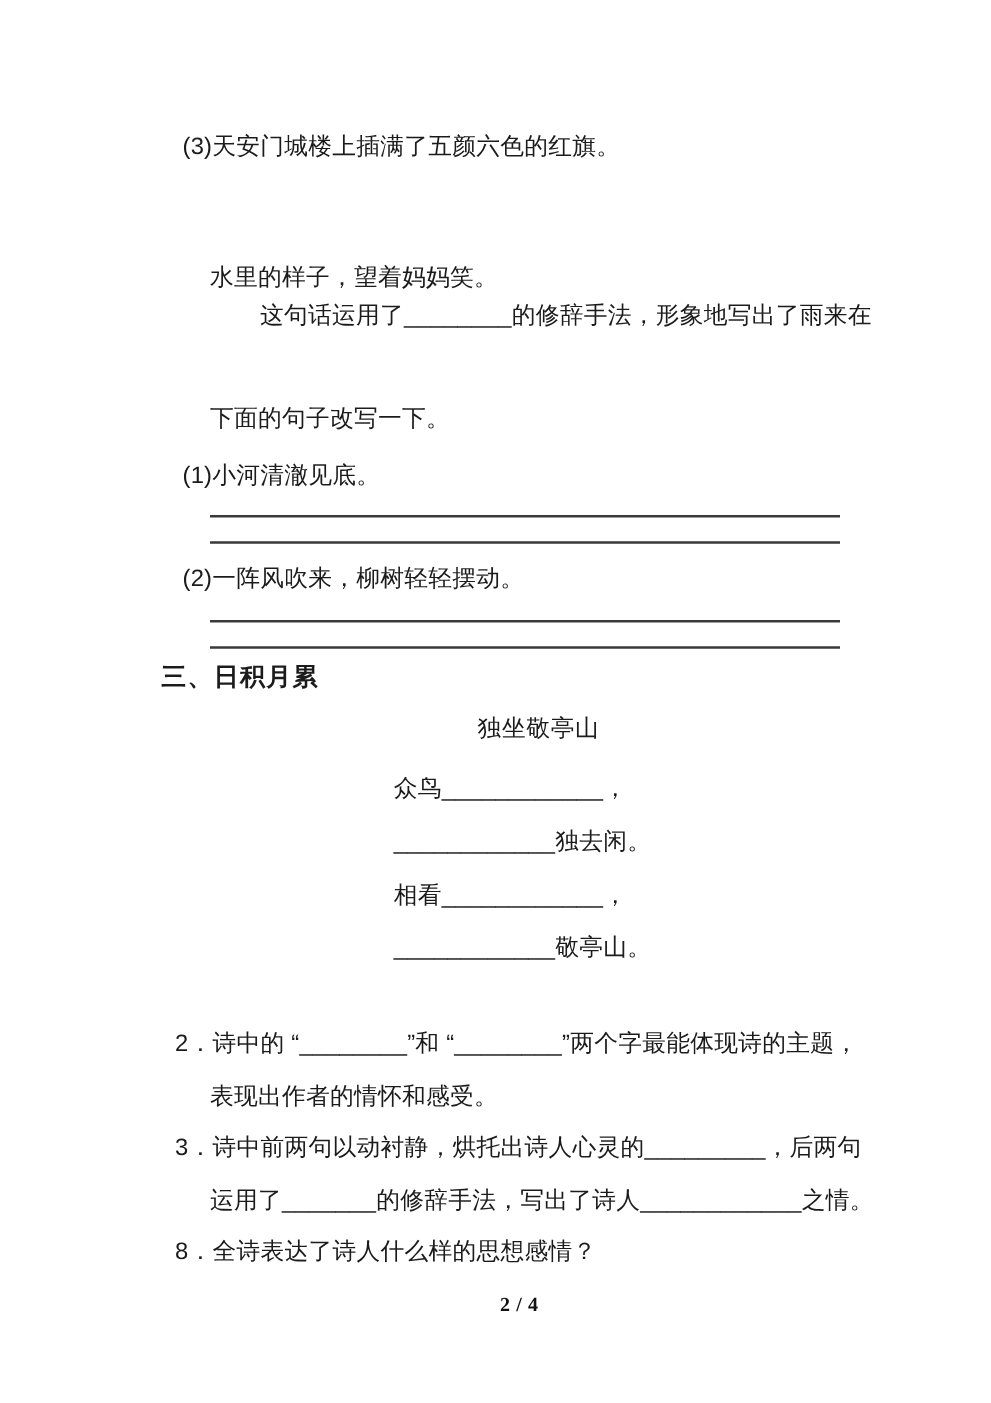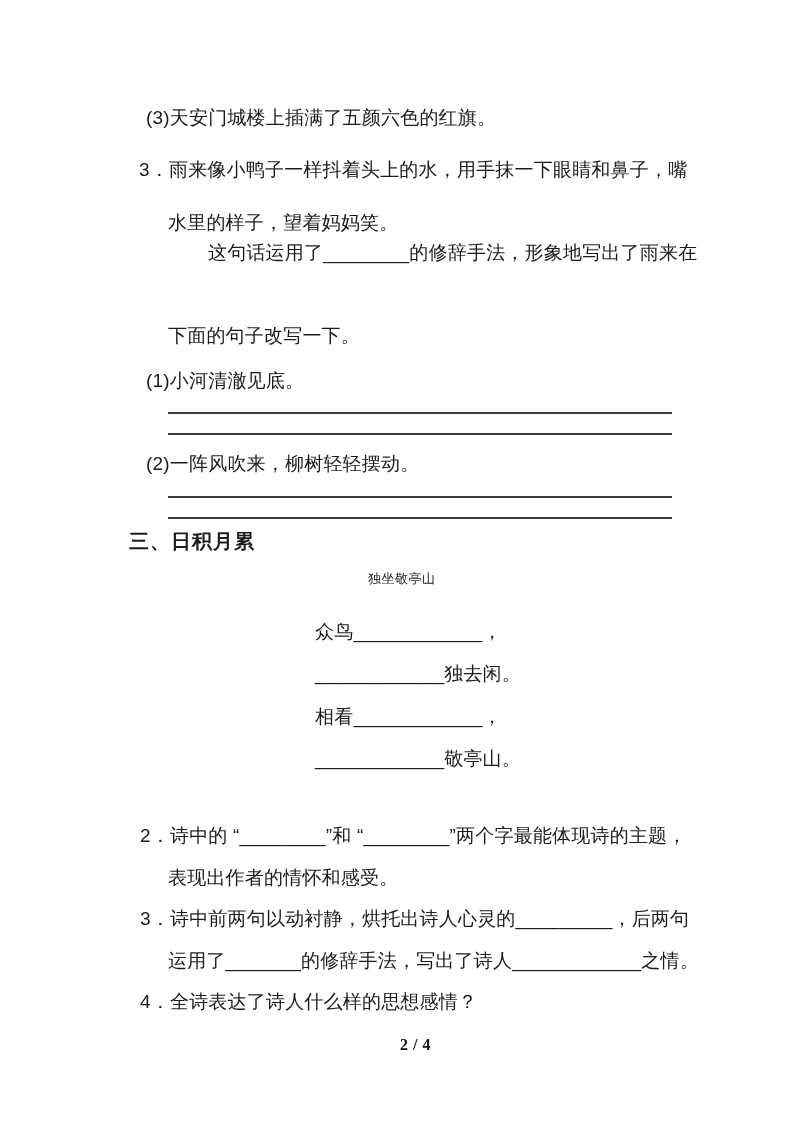--- a/index.html
+++ b/index.html
@@ -22,23 +22,24 @@
   .section-heading {
     position: absolute;
     font-size: 20px;
     font-weight: bold;
     letter-spacing: 1px;
     white-space: pre;
     margin-left: 11px;
   }
   .poem-title {
     position: absolute;
-    font-size: 13px;
+    font-size: 19px;
     letter-spacing: 0.5px;
     white-space: pre;
+    margin-left: 14px;
   }
   .answer-rule {
     position: absolute;
     width: 504px;
     height: 0;
     border-bottom: 2px solid #3a3a3a;
   }
   .footer {
     position: absolute;
     top: 1036px;
@@ -53,21 +54,20 @@
     padding-left: 19px;
   }
 </style>
 </head>
 <body>
 
 <div class="page">
 
   <div class="line" style="left:146px; top:106px">(3)天安门城楼上插满了五颜六色的红旗。</div>
 
-  <div class="line" style="left:139px; top:158px">3．雨来像小鸭子一样抖着头上的水，用手抹一下眼睛和鼻子，嘴</div>
   <div class="line" style="left:168px; top:211px">水里的样子，望着妈妈笑。</div>
 
   <div class="line" style="left:208px; top:241px">这句话运用了________的修辞手法，形象地写出了雨来在</div>
   <div class="line" style="left:168px; top:324px">下面的句子改写一下。</div>
 
   <div class="line" style="left:146px; top:369px">(1)小河清澈见底。</div>
   <div class="answer-rule" style="left:168px; top:412px"></div>
   <div class="answer-rule" style="left:168px; top:433px"></div>
 
   <div class="line" style="left:146px; top:452px">(2)一阵风吹来，柳树轻轻摆动。</div>
@@ -83,17 +83,17 @@
   <div class="line" style="left:315px; top:705px">相看____________，</div>
   <div class="line" style="left:315px; top:747px">____________敬亭山。</div>
 
 
   <div class="line" style="left:140px; top:824px">2．诗中的 “________”和 “________”两个字最能体现诗的主题，</div>
   <div class="line" style="left:168px; top:866px">表现出作者的情怀和感受。</div>
 
   <div class="line" style="left:140px; top:907px">3．诗中前两句以动衬静，烘托出诗人心灵的_________，后两句</div>
   <div class="line" style="left:168px; top:949px">运用了_______的修辞手法，写出了诗人____________之情。</div>
 
-  <div class="line" style="left:140px; top:990px">4．全诗表达了诗人什么样的思想感情？</div>
+  <div class="line" style="left:140px; top:990px">8．全诗表达了诗人什么样的思想感情？</div>
 
   <div class="footer">2 / 4</div>
 
 </div>
 
 </body></html>

